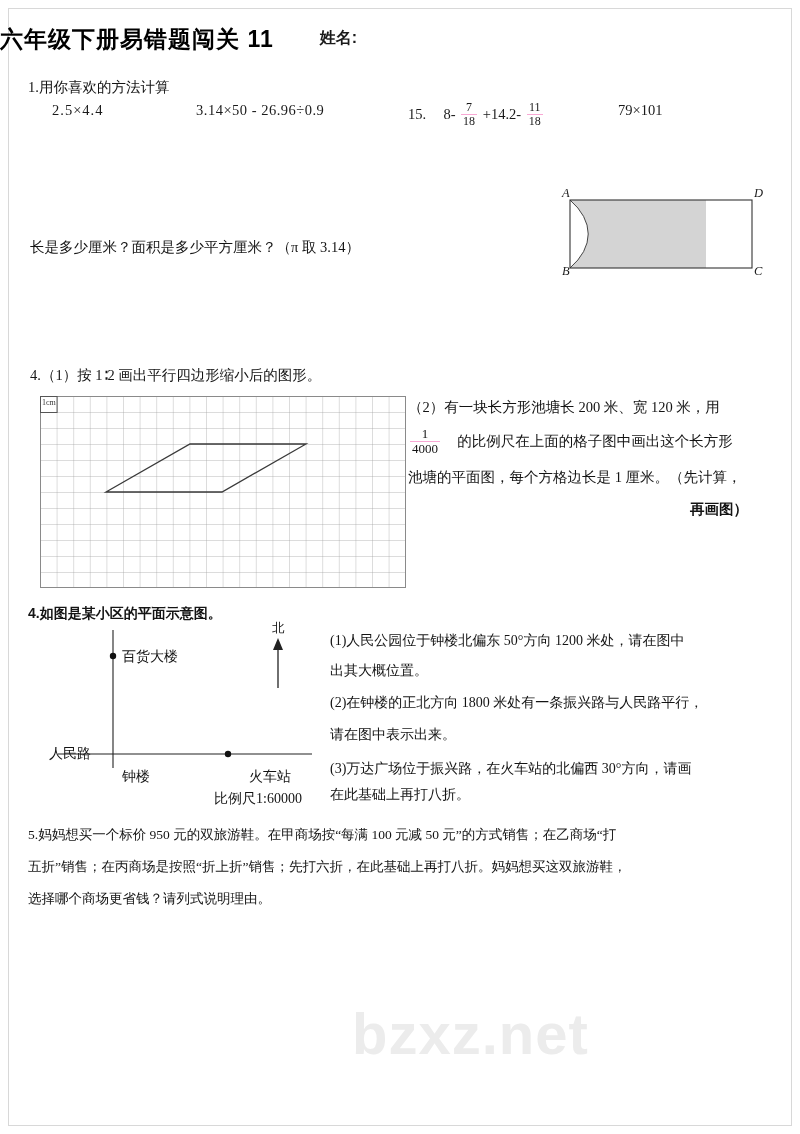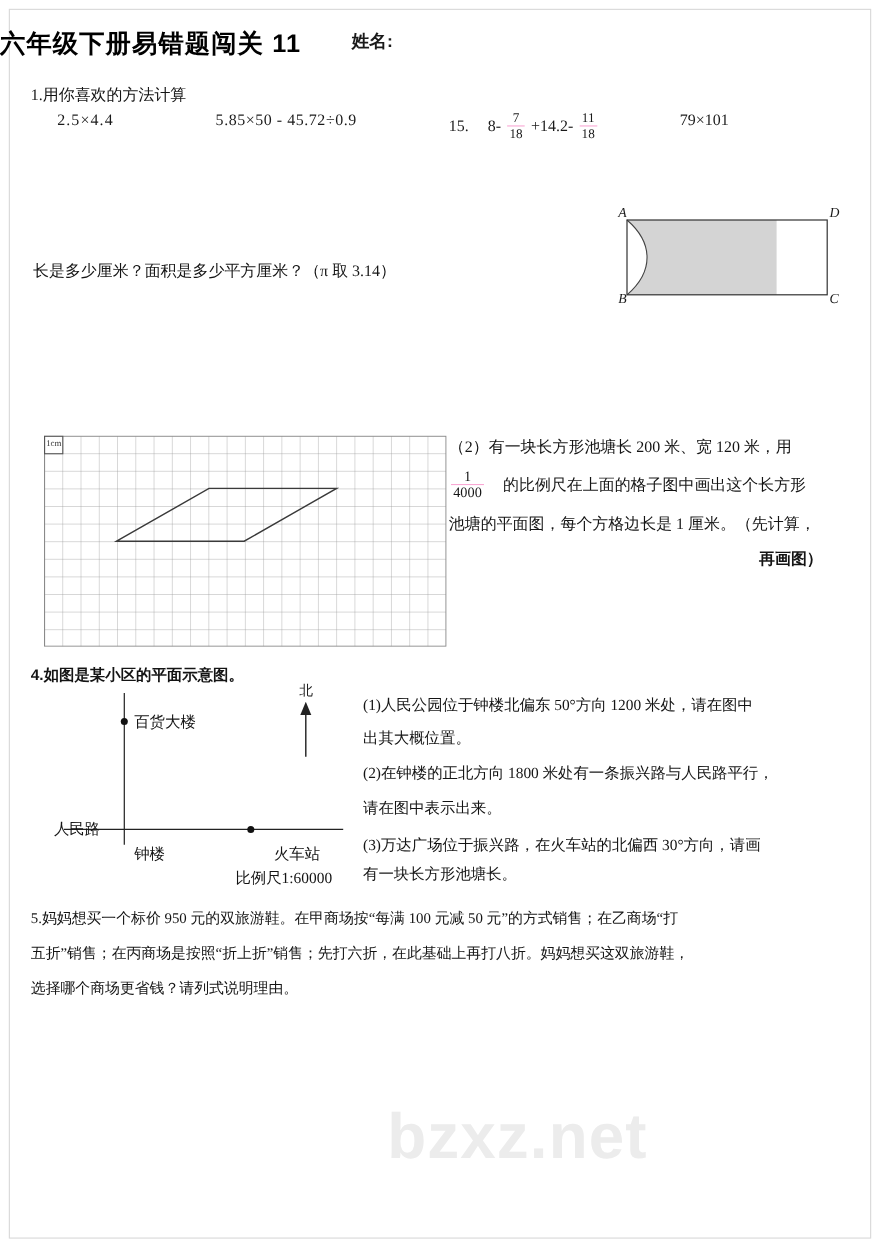--- a/index.html
+++ b/index.html
@@ -168,21 +168,21 @@
   <div class="sheet-border"></div>
 
   <div class="header">
     <span class="title">六年级下册易错题闯关 11</span>
     <span class="name-label">姓名:</span>
   </div>
 
   <div class="q" id="p1-title">1.用你喜欢的方法计算</div>
 
   <div class="p1-expr" id="p1-e1">2.5×4.4</div>
-  <div class="p1-expr" id="p1-e2">5.85×50 - 45.72÷0.9</div>
+  <div class="p1-expr" id="p1-e2">3.14×50 - 26.96÷0.9</div>
 
   <div class="p1-expr" id="p1-e3">
     <span>15.</span>
     <span style="display:inline-block;width:10px"></span>
     <span>8-</span>
     <span class="frac">
       <span class="num">7</span>
       <span class="den">18</span>
     </span>
     <span>+14.2-</span>
@@ -203,20 +203,21 @@
       <path d="M 14 4 A 136 68 0 0 1 14 72" fill="none" stroke="#444" stroke-width="1"></path>
       <rect x="14" y="4" width="182" height="68" fill="none" stroke="#333" stroke-width="1.1"></rect>
       <line x1="150" y1="4" x2="150" y2="72" stroke="#d4d4d4" stroke-width="0"></line>
     </svg>
     <span class="fig-label" style="left:6px; top:-10px;">A</span>
     <span class="fig-label" style="left:198px; top:-10px;">D</span>
     <span class="fig-label" style="left:6px; top:68px;">B</span>
     <span class="fig-label" style="left:198px; top:68px;">C</span>
   </div>
 
+  <div class="q" id="p41-title">4.（1）按 1∶2 画出平行四边形缩小后的图形。</div>
 
   <div id="grid-cm-label">1cm</div>
 
   <div id="grid-wrap">
     <svg width="366" height="192" viewBox="0 0 366 192">
       <defs>
         <pattern id="gridpat" width="16.6" height="16" patternUnits="userSpaceOnUse">
           <path d="M 16.6 0 L 0 0 0 16" fill="none" stroke="#9a9a9a" stroke-width="0.7"></path>
         </pattern>
       </defs>
@@ -261,20 +262,20 @@
     <span class="map-text" style="left:199px; top:146px;">火车站</span>
     <span class="map-text" style="left:164px; top:168px;">比例尺1:60000</span>
     <span class="map-text" style="left:222px; top:-2px; font-size:12.5px;">北</span>
   </div>
 
   <div class="map-text" id="p4-t1">(1)人民公园位于钟楼北偏东 50°方向 1200 米处，请在图中</div>
   <div class="map-text" id="p4-t2">出其大概位置。</div>
   <div class="map-text" id="p4-t3">(2)在钟楼的正北方向 1800 米处有一条振兴路与人民路平行，</div>
   <div class="map-text" id="p4-t4">请在图中表示出来。</div>
   <div class="map-text" id="p4-t5">(3)万达广场位于振兴路，在火车站的北偏西 30°方向，请画</div>
-  <div class="map-text" id="p4-t6">有一块长方形池塘长。</div>
+  <div class="map-text" id="p4-t6">在此基础上再打八折。</div>
 
   <div class="q" id="p5-l1" style="font-size:13.5px">5.妈妈想买一个标价 950 元的双旅游鞋。在甲商场按“每满 100 元减 50 元”的方式销售；在乙商场“打</div>
   <div class="q" id="p5-l3" style="font-size:13.5px">选择哪个商场更省钱？请列式说明理由。</div>
   <div class="q" id="p5-l2" style="font-size:13.5px">五折”销售；在丙商场是按照“折上折”销售；先打六折，在此基础上再打八折。妈妈想买这双旅游鞋，</div>
 
   <div id="watermark">bzxz.net</div>
 </div>
 
 </body></html>

